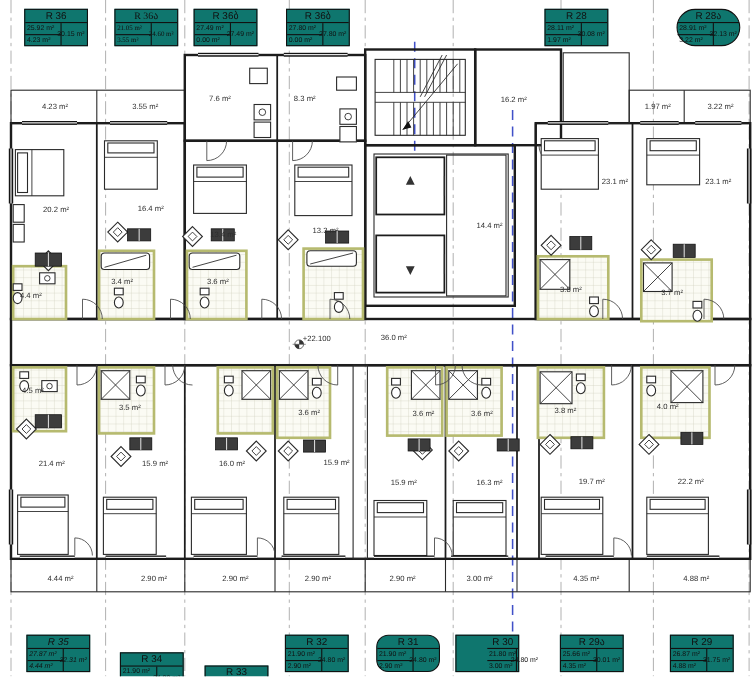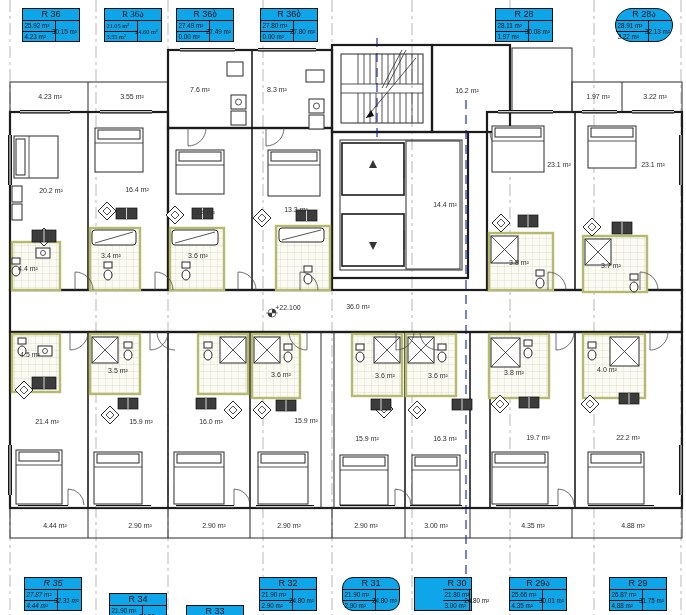--- a/index.html
+++ b/index.html
@@ -12,21 +12,21 @@
   .grid{stroke:#9a9a9a;stroke-width:0.7;stroke-dasharray:12 4 3 4;}
   .blue{stroke:#4050c8;stroke-width:1.4;stroke-dasharray:9 6;fill:none;}
   .furn{fill:#fff;stroke:#2a2a2a;stroke-width:1;}
   .furnln{fill:none;stroke:#2a2a2a;stroke-width:0.8;}
   .door{fill:none;stroke:#4a4a4a;stroke-width:0.8;}
   .win{fill:#141414;}
   .winl{fill:#fff;}
   .dark{fill:#3c3c3c;stroke:#111;stroke-width:0.7;}
   .lbl{font:7px "Liberation Sans",sans-serif;fill:#2e2e2e;text-anchor:middle;}
   
-  .tblock{position:absolute;width:58px;background:#0ea5e9;border:1.3px solid #111;
+  .tblock{position:absolute;width:58px;background:#0f766e;border:1.3px solid #111;
           box-sizing:border-box;color:#111;}
   .tb-name{font-size:9px;line-height:11px;text-align:center;border-bottom:1px solid #111;}
   .tb-body{display:flex;}
   .tb-col{width:33px;border-right:1px solid #111;box-sizing:border-box;}
   .tb-cell{font-size:6.3px;line-height:9.5px;height:9.5px;padding-left:1.5px;white-space:nowrap;}
   .tb-cell.first{border-bottom:1px solid #111;}
   .tb-total{flex:1;display:flex;align-items:center;justify-content:center;
             font-size:6.3px;white-space:nowrap;margin-left:-6px;}
 </style>
 </head>

